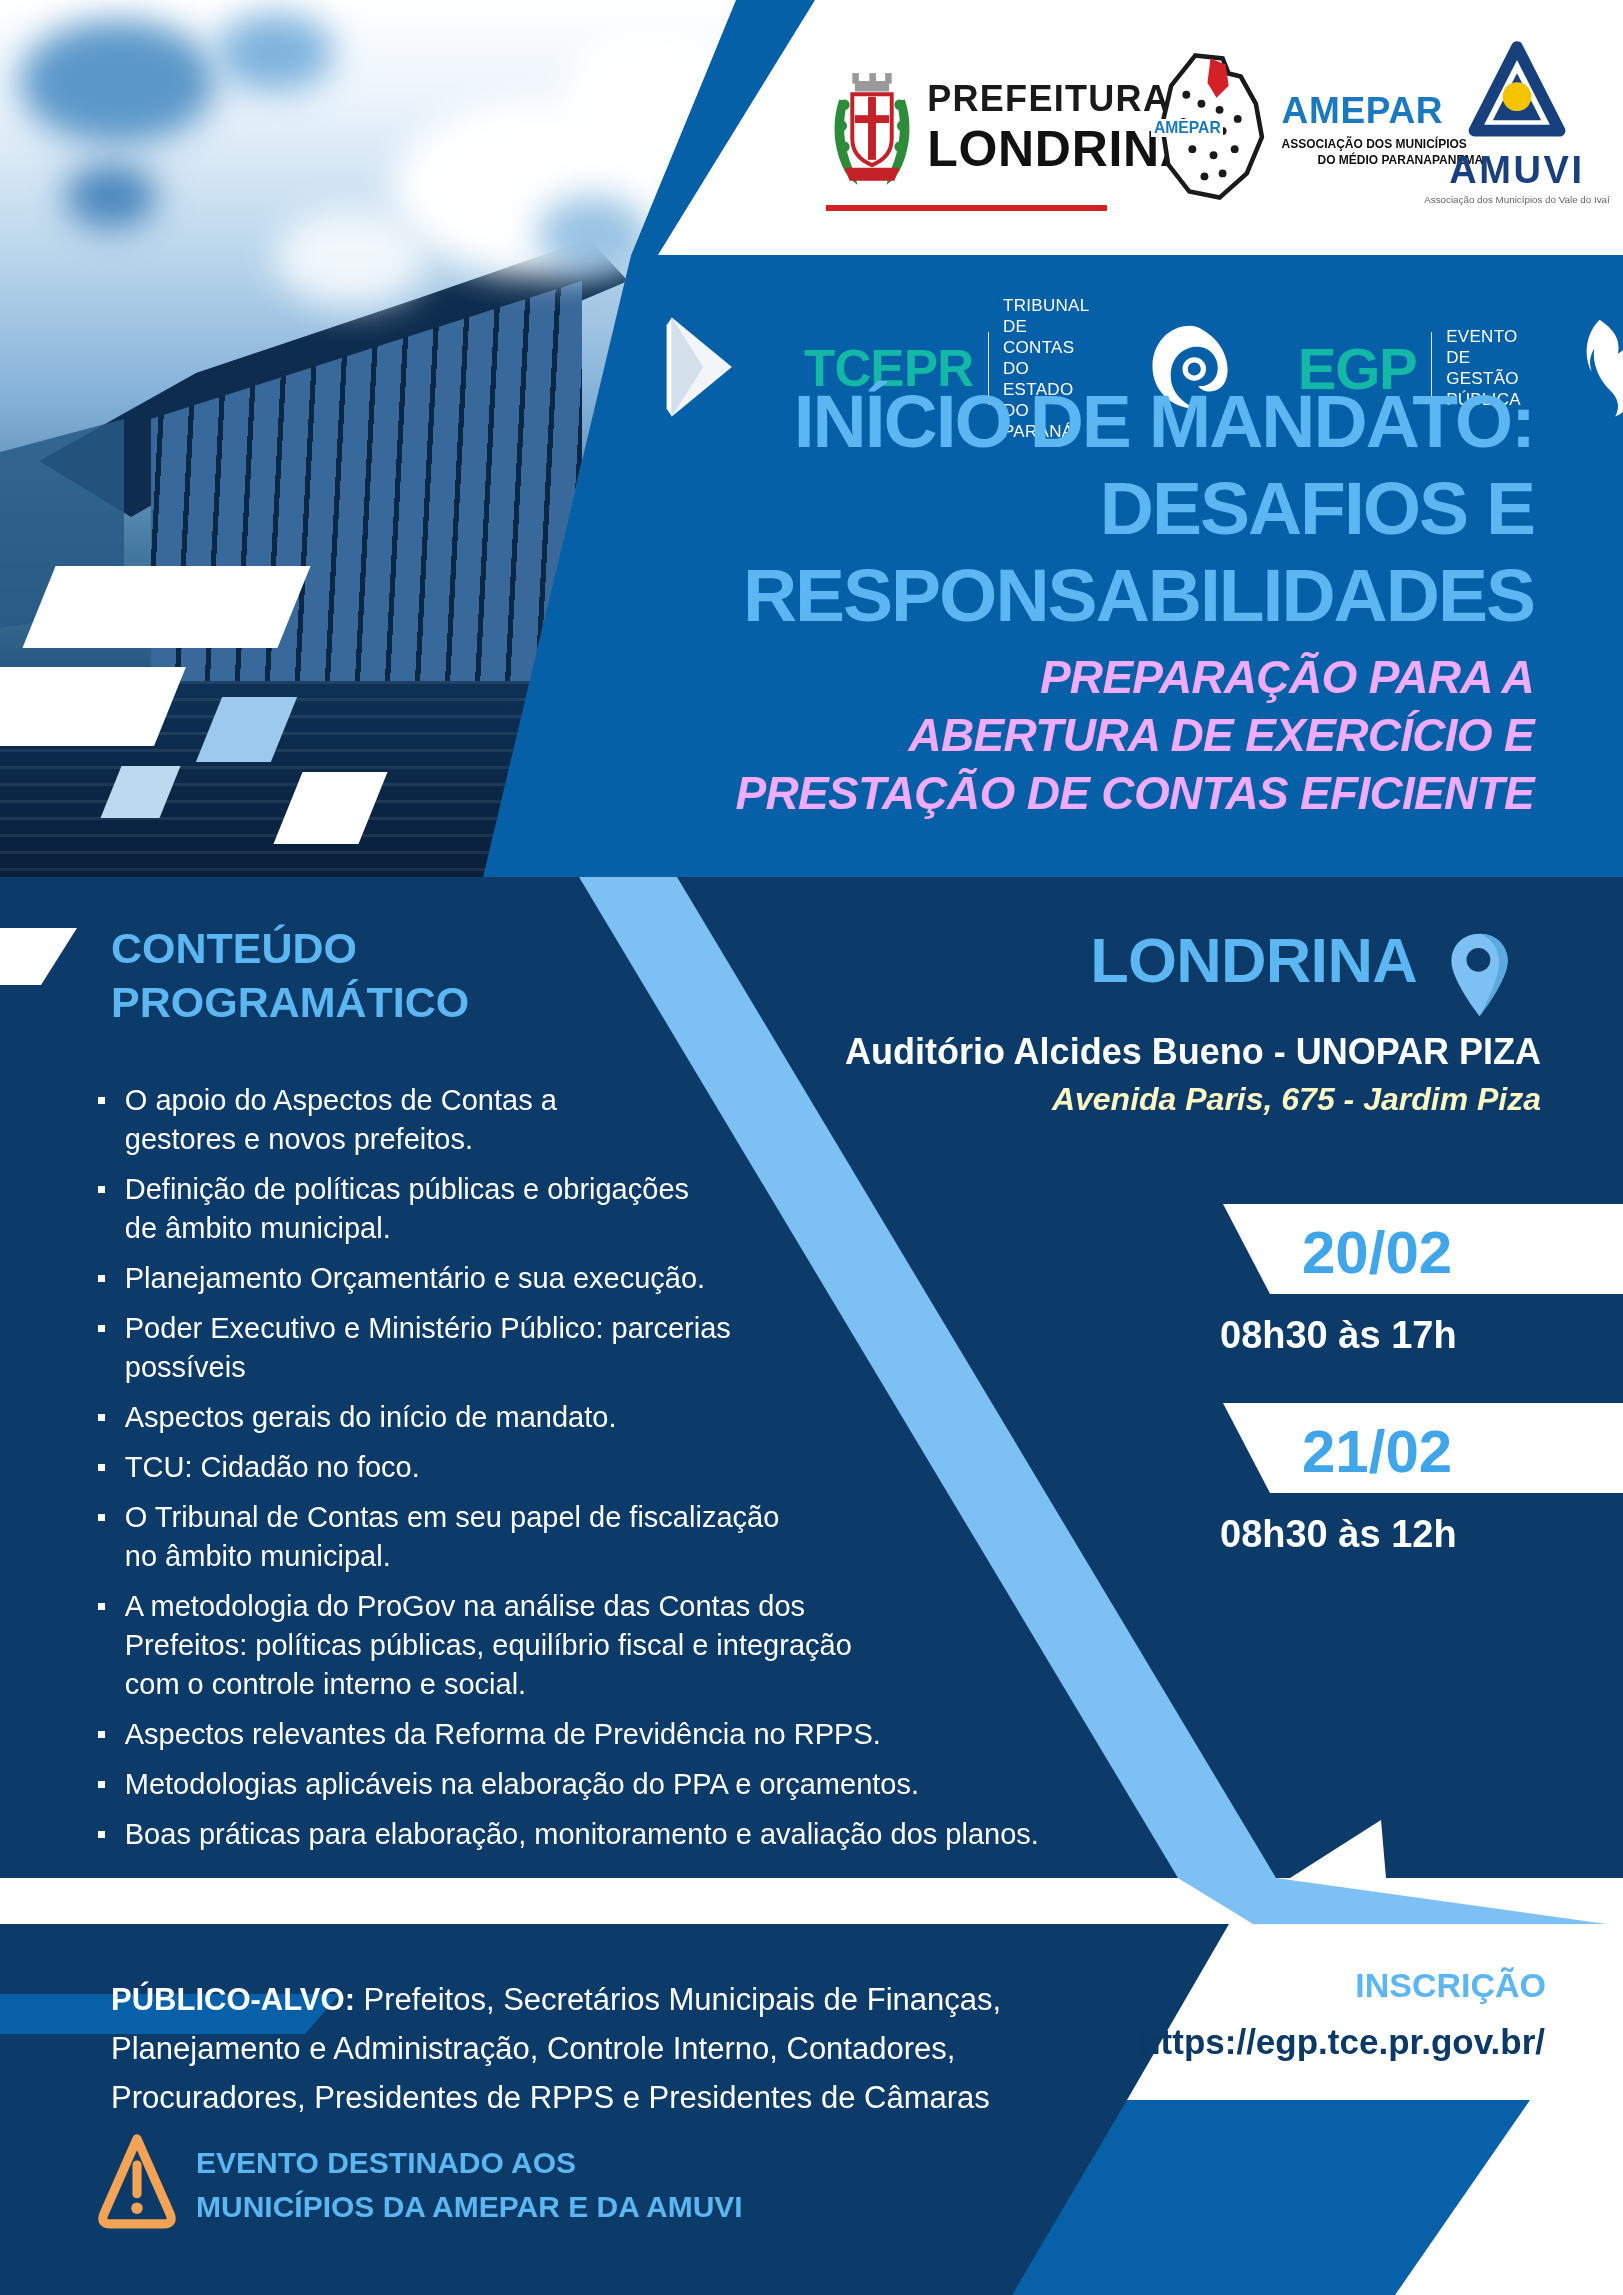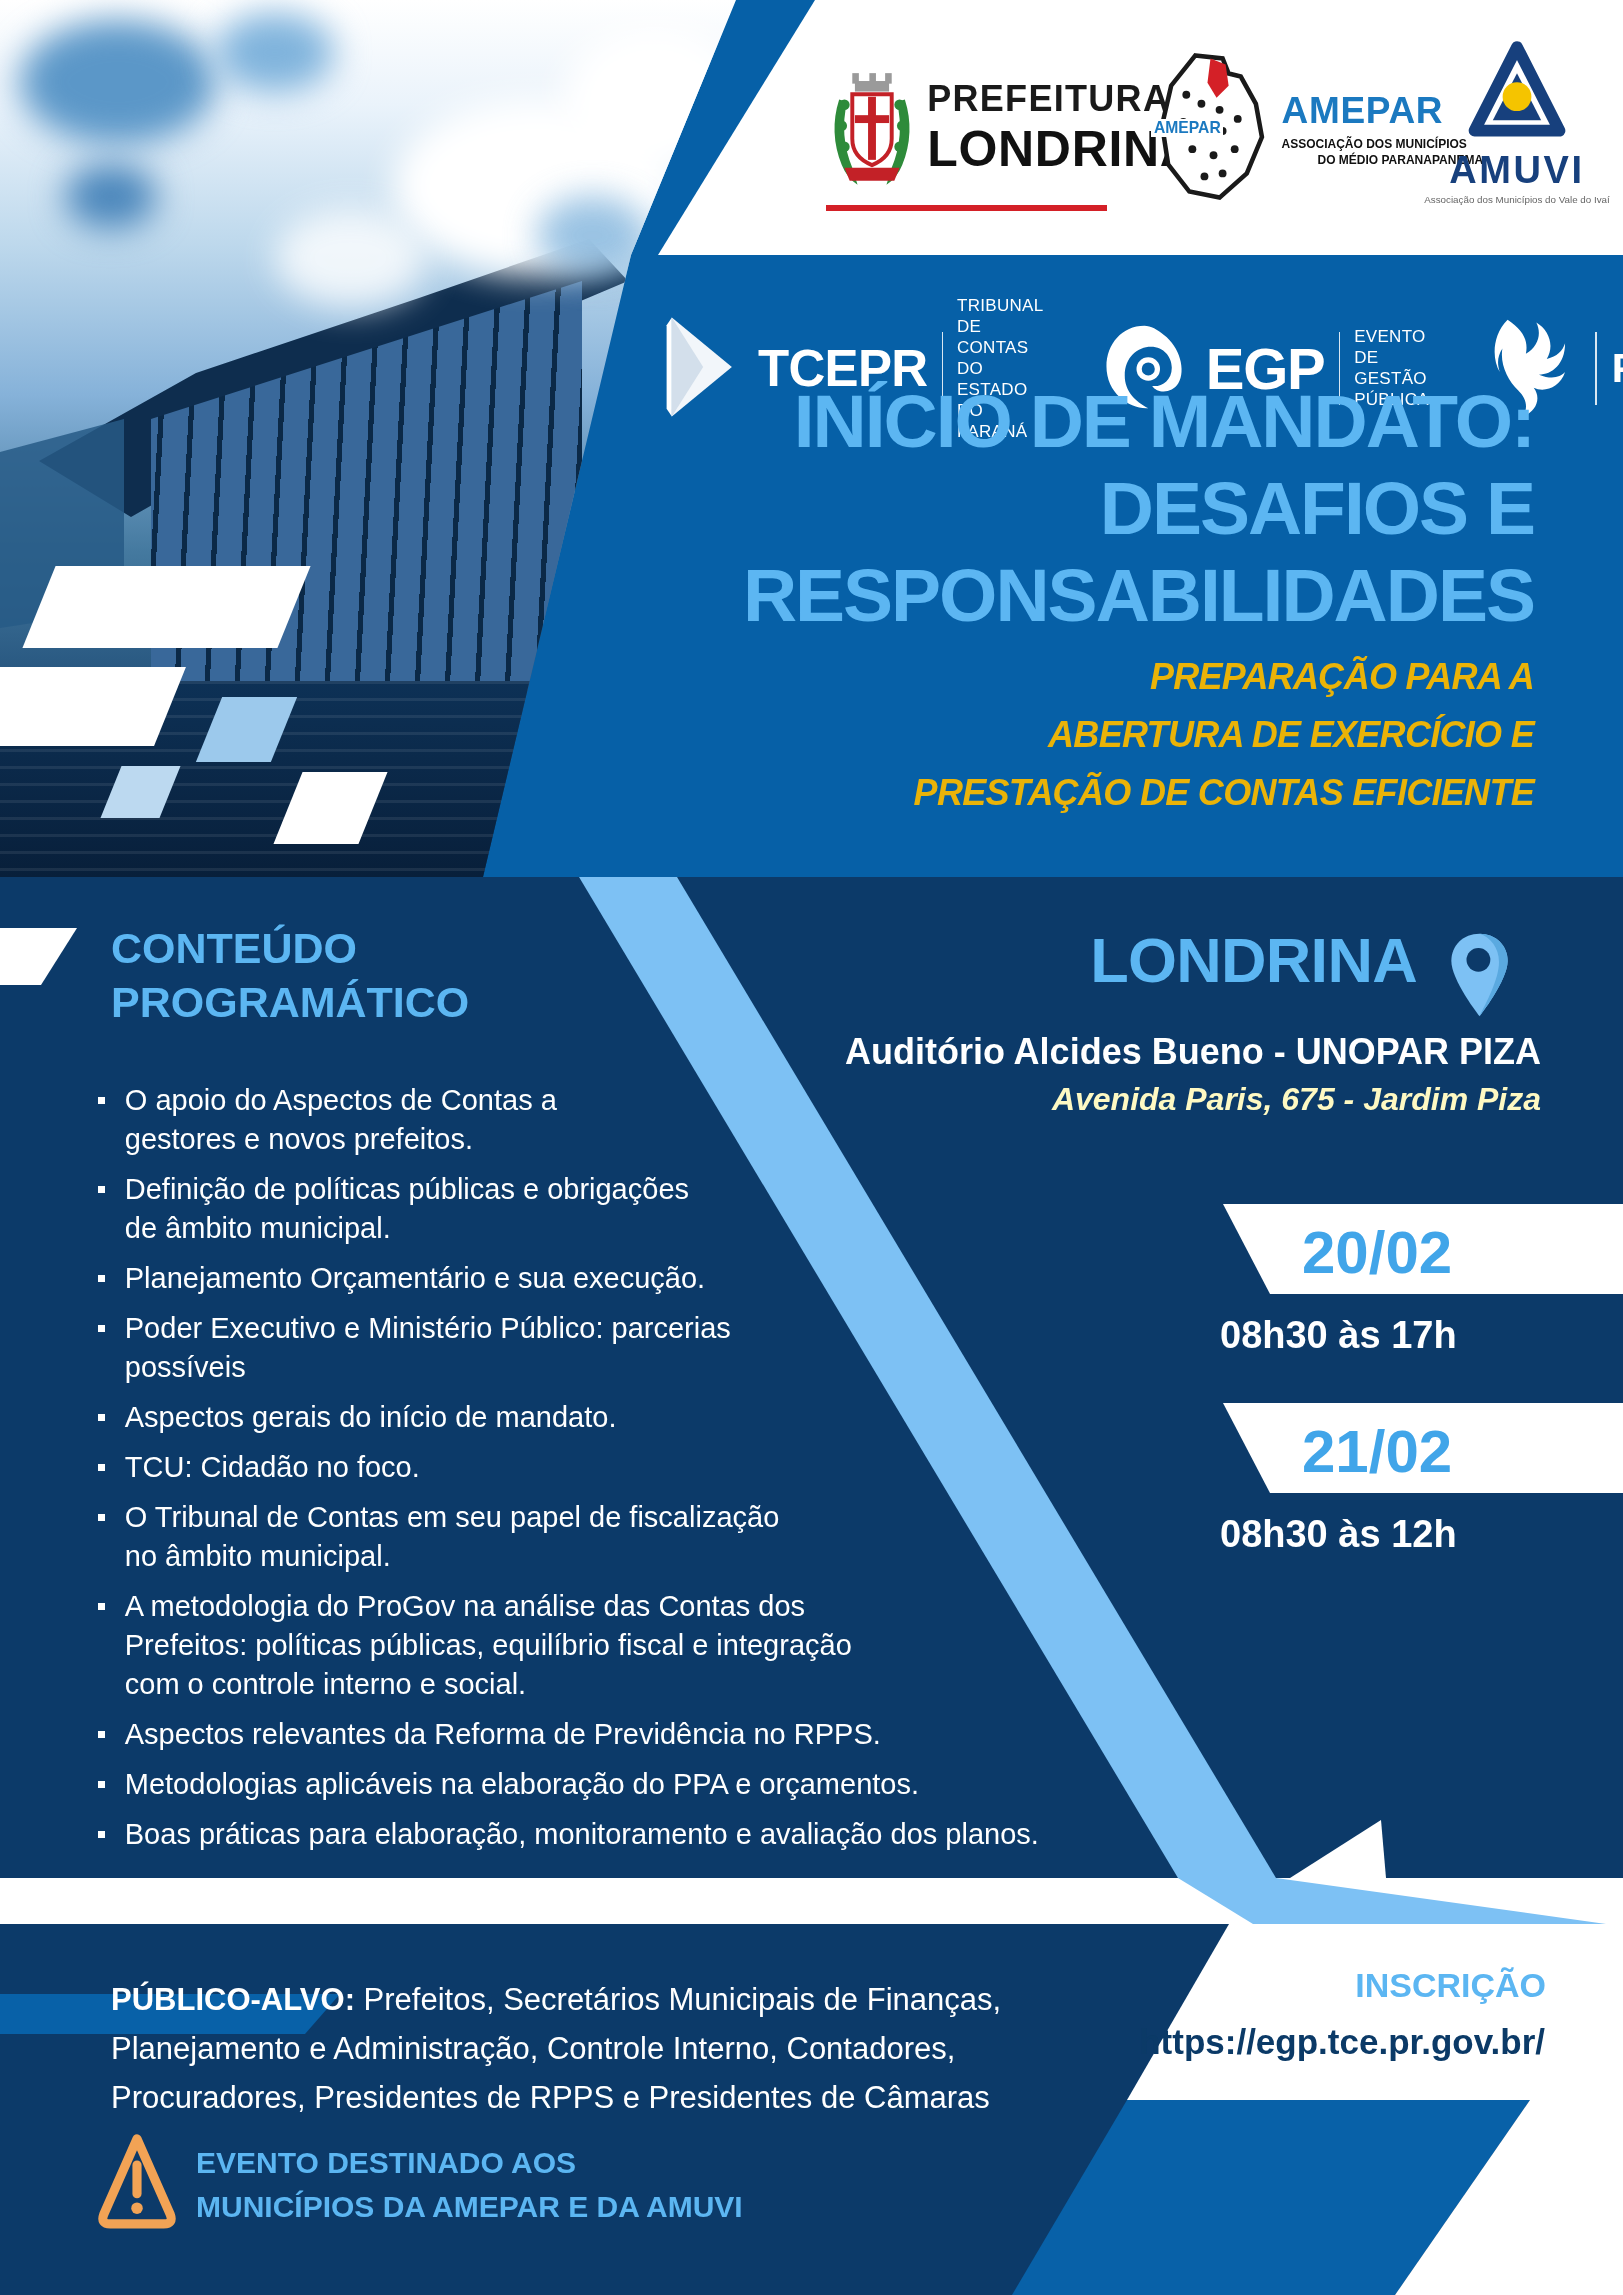--- a/index.html
+++ b/index.html
@@ -36,22 +36,22 @@
   .photo .facade-shade{position:absolute;inset:0;background:linear-gradient(180deg,rgba(4,20,40,0) 40%,rgba(4,20,40,.65) 100%);
       clip-path:polygon(151px 419px,582px 281px,582px 687px,151px 713px);}
   .photo .lowbuild{position:absolute;inset:0;background:#275a86;opacity:.85;
       clip-path:polygon(0 452px,124px 419px,124px 609px,0 628px);}
   .photo .pool{position:absolute;left:0;top:681px;width:739px;height:196px;
       background:linear-gradient(180deg,#0d3156,#081f3a),repeating-linear-gradient(180deg,rgba(255,255,255,.08) 0 2.6px,rgba(255,255,255,0) 2.6px 17px);background-blend-mode:screen;}
   .blob{position:absolute;border-radius:50%;filter:blur(17px);}
   .sq{position:absolute;transform:skewX(-22deg);}
   .hero-title{right:89px;top:378px;text-align:right;color:#5CB6F2;font-weight:800;
       font-size:75px;line-height:87px;letter-spacing:-2px;}
-  .hero-sub{right:89px;top:648px;text-align:right;color:#eab308;font-style:italic;font-weight:700;
-      font-size:36px;line-height:58px;letter-spacing:-0.7px;}
+  .hero-sub{right:89px;top:648px;text-align:right;color:#f0abfc;font-style:italic;font-weight:700;
+      font-size:46px;line-height:58px;letter-spacing:-0.7px;}
   .prog-head{left:111px;top:921px;color:#5CB6F2;font-weight:800;font-size:43px;line-height:54px;letter-spacing:0;}
   .list{left:98px;top:1081px;width:1047px;color:#fff;font-size:29px;line-height:39px;font-weight:400;}
   .list .item{display:flex;margin-bottom:11px;}
   .list .bullet{flex:0 0 auto;width:7.2px;height:7.2px;background:#fff;margin:15.7px 19.6px 0 0;}
   .list .line{display:block;}
   .city{right:111px;top:928px;display:flex;align-items:flex-start;}
   .city .name{font-size:63px;font-weight:800;color:#5CB6F2;letter-spacing:-0.7px;line-height:65px;}
   .venue{right:82px;top:1031px;color:#fff;font-weight:700;font-size:36px;text-align:right;}
   .address{right:82px;top:1081px;color:#fef9c3;font-weight:600;font-style:italic;font-size:32px;text-align:left;}
   .date{font-size:60px;font-weight:800;color:#41A5E9;letter-spacing:0;}
@@ -77,21 +77,21 @@
   .logo-amepar .col{margin-left:10.5px;}
   .logo-amepar .nm{font-size:37px;font-weight:800;color:#1B79C0;letter-spacing:0.7px;}
   .logo-amepar .sub{font-size:12px;font-weight:800;color:#111;line-height:16.4px;margin-top:3.9px;}
   .logo-amuvi{left:1419px;top:39px;display:flex;flex-direction:column;align-items:center;width:196px;}
   .logo-amuvi .nm{font-size:38px;font-weight:800;color:#17407D;letter-spacing:2.6px;margin-top:2.6px;}
   .logo-amuvi .tag{font-size:9.8px;color:#666;margin-top:2.6px;}
 
   
   .orgbar{left:664px;top:306px;display:flex;align-items:center;height:124px;}
   .org-item{display:flex;align-items:center;}
-  .org-name{color:#ffffff;font-weight:800;}
+  .org-name{color:#14b8a6;font-weight:800;margin-left:46px;}
   .org-div{width:2px;height:73px;background:rgba(255,255,255,.85);margin:0 14.4px;}
   .org-sub{color:#fff;font-size:17px;line-height:21px;letter-spacing:0.3px;font-weight:400;}
 </style>
 </head>
 <body>
 
 <div id="page">
 
   <div class="shape top-blue"></div>
 

